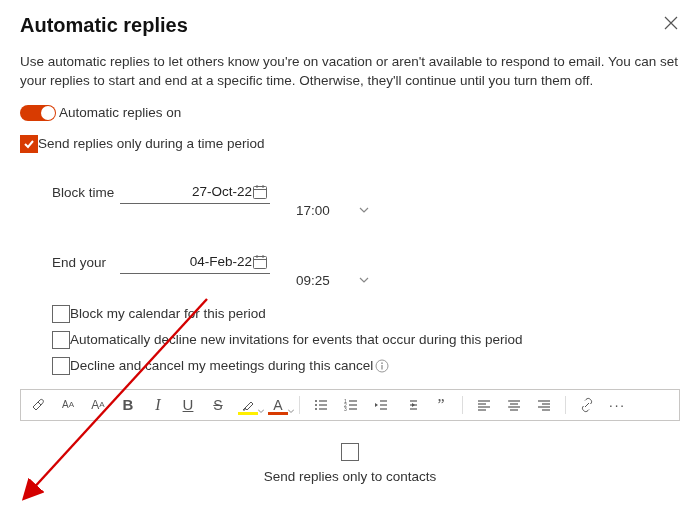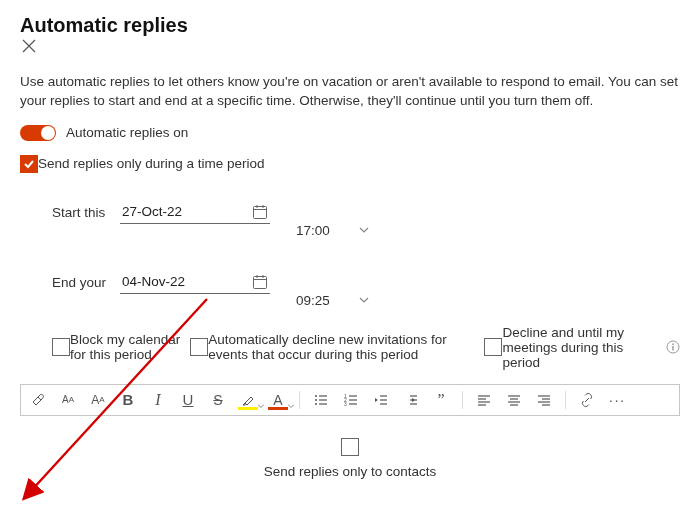--- a/index.html
+++ b/index.html
@@ -12,41 +12,40 @@
     font-size: 13px;
     position: relative;
     background: #fff;
     overflow: hidden;
   }
   .panel { padding: 14px 20px 10px 20px; }
   .header-row {
     display: flex;
     justify-content: space-between;
     align-items: flex-start;
-    flex-direction: column;
   }
   .title { font-size: 20px; font-weight: 600; color: #111; }
   .close-btn {
     cursor: pointer;
     color: #555;
     font-size: 14px;
     line-height: 14px;
     padding: 2px;
   }
   .description {
     font-size: 13.5px;
     color: #333;
     line-height: 1.4;
     margin: 16px 0 14px 0;
     max-width: 660px;
   }
   .toggle-row {
     display: flex;
     align-items: center;
-    gap: 10px;
+    gap: 3px;
     margin-bottom: 14px;
   }
   .toggle-switch {
     position: relative;
     width: 36px;
     height: 16px;
     border-radius: 10px;
     background: #d83b01;
     display: inline-block;
     cursor: pointer;
@@ -90,41 +89,41 @@
     display: flex;
     align-items: center;
     margin-bottom: 14px;
   }
   .date-lbl { width: 68px; font-size: 13.5px; color: #333; }
   .date-input-wrap {
     width: 150px;
     border-bottom: 1px solid #666;
     display: flex;
     align-items: center;
-    justify-content: space-between;
+    justify-content: flex-end;
     padding: 2px 2px 3px 2px;
     margin-right: 24px;
   }
   .date-val { font-size: 13.5px; color: #222; }
   .cal-icon { width: 16px; height: 16px; color: #666; }
   .time-wrap {
     width: 80px;
     display: flex;
     align-items: center;
     justify-content: space-between;
     padding: 2px 4px 3px 2px;
     margin-top: 36px;
   }
   .time-val { font-size: 13.5px; color: #333; }
   .chevron { width: 12px; height: 12px; color: #888; }
 
   .sub-checks {
     margin-left: 32px;
     display: flex;
-    flex-direction: row;
+    flex-direction: column;
     gap: 8px;
     margin-top: 4px;
     margin-bottom: 14px;
   }
   .sub-checks .checkline { margin: 0; }
   .info-icon {
     width: 14px;
     height: 14px;
     color: #999;
     display: inline-flex;
@@ -234,41 +233,41 @@
     <span class="checkbox checked">
       <svg viewBox="0 0 12 12">
           <path d="M2 6 L5 9 L10 3" stroke="#fff" stroke-width="2" fill="none"></path>
         </svg>
     </span>
     <span class="chk-label">Send replies only during a time period</span>
   </div>
 
   <div class="date-block">
     <div class="date-row">
-      <span class="date-lbl">Start this</span>
+      <span class="date-lbl">Block time</span>
       <span class="date-input-wrap">
         <span class="date-val">27-Oct-22</span>
         <svg class="cal-icon" viewBox="0 0 16 16">
             <rect x="1.5" y="2.5" width="13" height="12" rx="1" fill="none" stroke="#666" stroke-width="1"></rect>
             <line x1="1.5" y1="5.5" x2="14.5" y2="5.5" stroke="#666" stroke-width="1"></line>
             <line x1="5" y1="1" x2="5" y2="4" stroke="#666" stroke-width="1"></line>
             <line x1="11" y1="1" x2="11" y2="4" stroke="#666" stroke-width="1"></line>
           </svg>
       </span>
       <span class="time-wrap">
         <span class="time-val">17:00</span>
         <svg class="chevron" viewBox="0 0 12 12">
             <path d="M2 4 L6 8 L10 4" stroke="#888" stroke-width="1.2" fill="none"></path>
           </svg>
       </span>
     </div>
     <div class="date-row">
       <span class="date-lbl">End your</span>
       <span class="date-input-wrap">
-        <span class="date-val">04-Nov-22</span>
+        <span class="date-val">04-Feb-22</span>
         <svg class="cal-icon" viewBox="0 0 16 16">
             <rect x="1.5" y="2.5" width="13" height="12" rx="1" fill="none" stroke="#666" stroke-width="1"></rect>
             <line x1="1.5" y1="5.5" x2="14.5" y2="5.5" stroke="#666" stroke-width="1"></line>
             <line x1="5" y1="1" x2="5" y2="4" stroke="#666" stroke-width="1"></line>
             <line x1="11" y1="1" x2="11" y2="4" stroke="#666" stroke-width="1"></line>
           </svg>
       </span>
       <span class="time-wrap">
         <span class="time-val">09:25</span>
         <svg class="chevron" viewBox="0 0 12 12">
@@ -288,21 +287,21 @@
     <div class="checkline">
       <span class="checkbox">
         
       </span>
       <span class="chk-label">Automatically decline new invitations for events that occur during this period</span>
     </div>
     <div class="checkline">
       <span class="checkbox">
         
       </span>
-      <span class="chk-label">Decline and until my meetings during this period</span>
+      <span class="chk-label">Decline and cancel my meetings during this cancel</span>
       <span class="info-icon">
         <svg width="14" height="14" viewBox="0 0 14 14">
             <circle cx="7" cy="7" r="6" fill="none" stroke="#999" stroke-width="1"></circle>
             <circle cx="7" cy="4.2" r="0.9" fill="#999"></circle>
             <rect x="6.3" y="6" width="1.4" height="4.5" fill="#999"></rect>
           </svg>
       </span>
     </div>
   </div>
 

